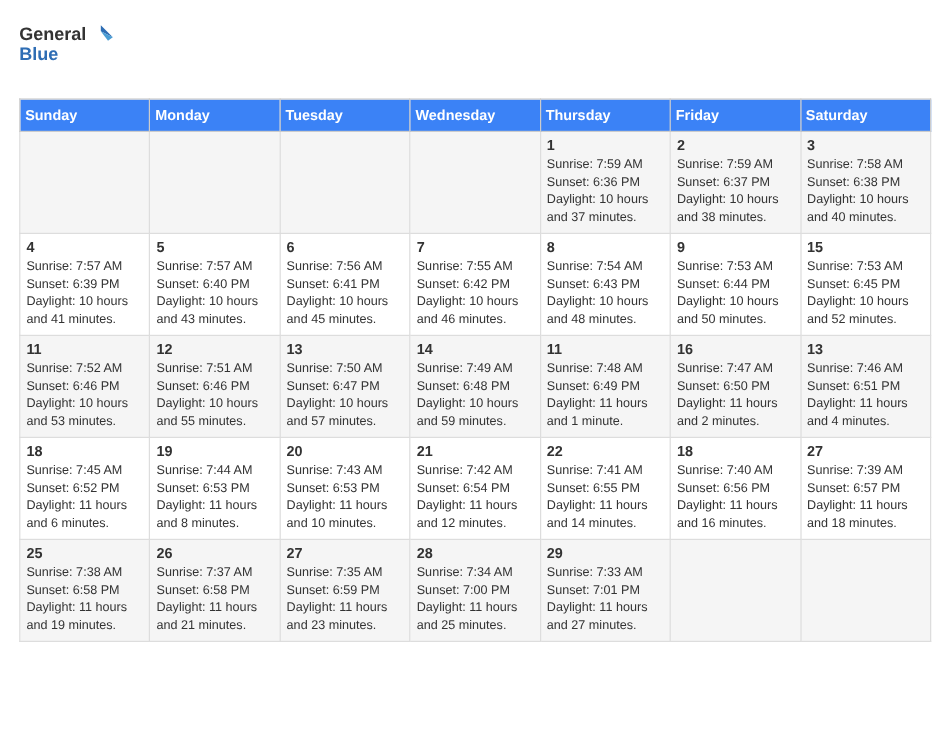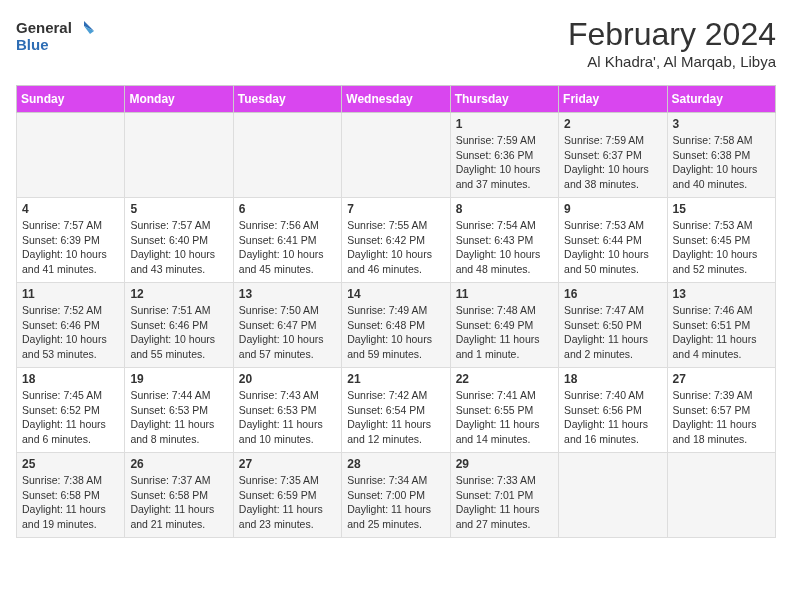--- a/index.html
+++ b/index.html
@@ -7,21 +7,21 @@
       font-family: Arial, sans-serif;
       background: #fff;
       width: 792px;
       min-height: 612px;
       padding: 16px;
     }
     .header {
       display: flex;
       justify-content: space-between;
       align-items: flex-start;
-      margin-bottom: 15px;
+      margin-bottom: 26px;
     }
     .logo {
       display: flex;
       align-items: center;
       gap: 4px;
     }
     .title-block {
       text-align: right;
     }
     .month-year {
@@ -32,21 +32,21 @@
     .location {
       font-size: 15px;
       color: #333;
     }
     table {
       width: 100%;
       border-collapse: collapse;
       table-layout: fixed;
     }
     thead th {
-      background-color: #d946ef;
+      background-color: #3b82f6;
       color: #fff;
       font-size: 12px;
       font-weight: bold;
       padding: 6px 4px;
       text-align: left;
       border: 1px solid #ccc;
     }
     tbody td {
       vertical-align: top;
       border: 1px solid #ddd;
@@ -76,24 +76,20 @@
 
 <div class="header">
   <div class="logo">
   <svg width="80" height="40" viewBox="0 0 80 40">
     <text x="0" y="17" font-size="15" font-weight="bold" fill="#333" font-family="Arial">General</text>
     <text x="0" y="34" font-size="15" font-weight="bold" fill="#2e6db4" font-family="Arial">Blue</text>
     <polygon points="68,5 78,15 68,10" fill="#2e6db4"></polygon>
     <polygon points="68,10 78,15 74,18" fill="#4a9dd4"></polygon>
   </svg>
 </div>
-  <div class="title-block">
-    <div class="month-year">February 2024</div>
-    <div class="location">Al Khadra', Al Marqab, Libya</div>
-  </div>
 </div>
 
 <table>
   <thead id="calendar-head">
   <tr>
         <th>Sunday</th>
         <th>Monday</th>
         <th>Tuesday</th>
         <th>Wednesday</th>
         <th>Thursday</th>

